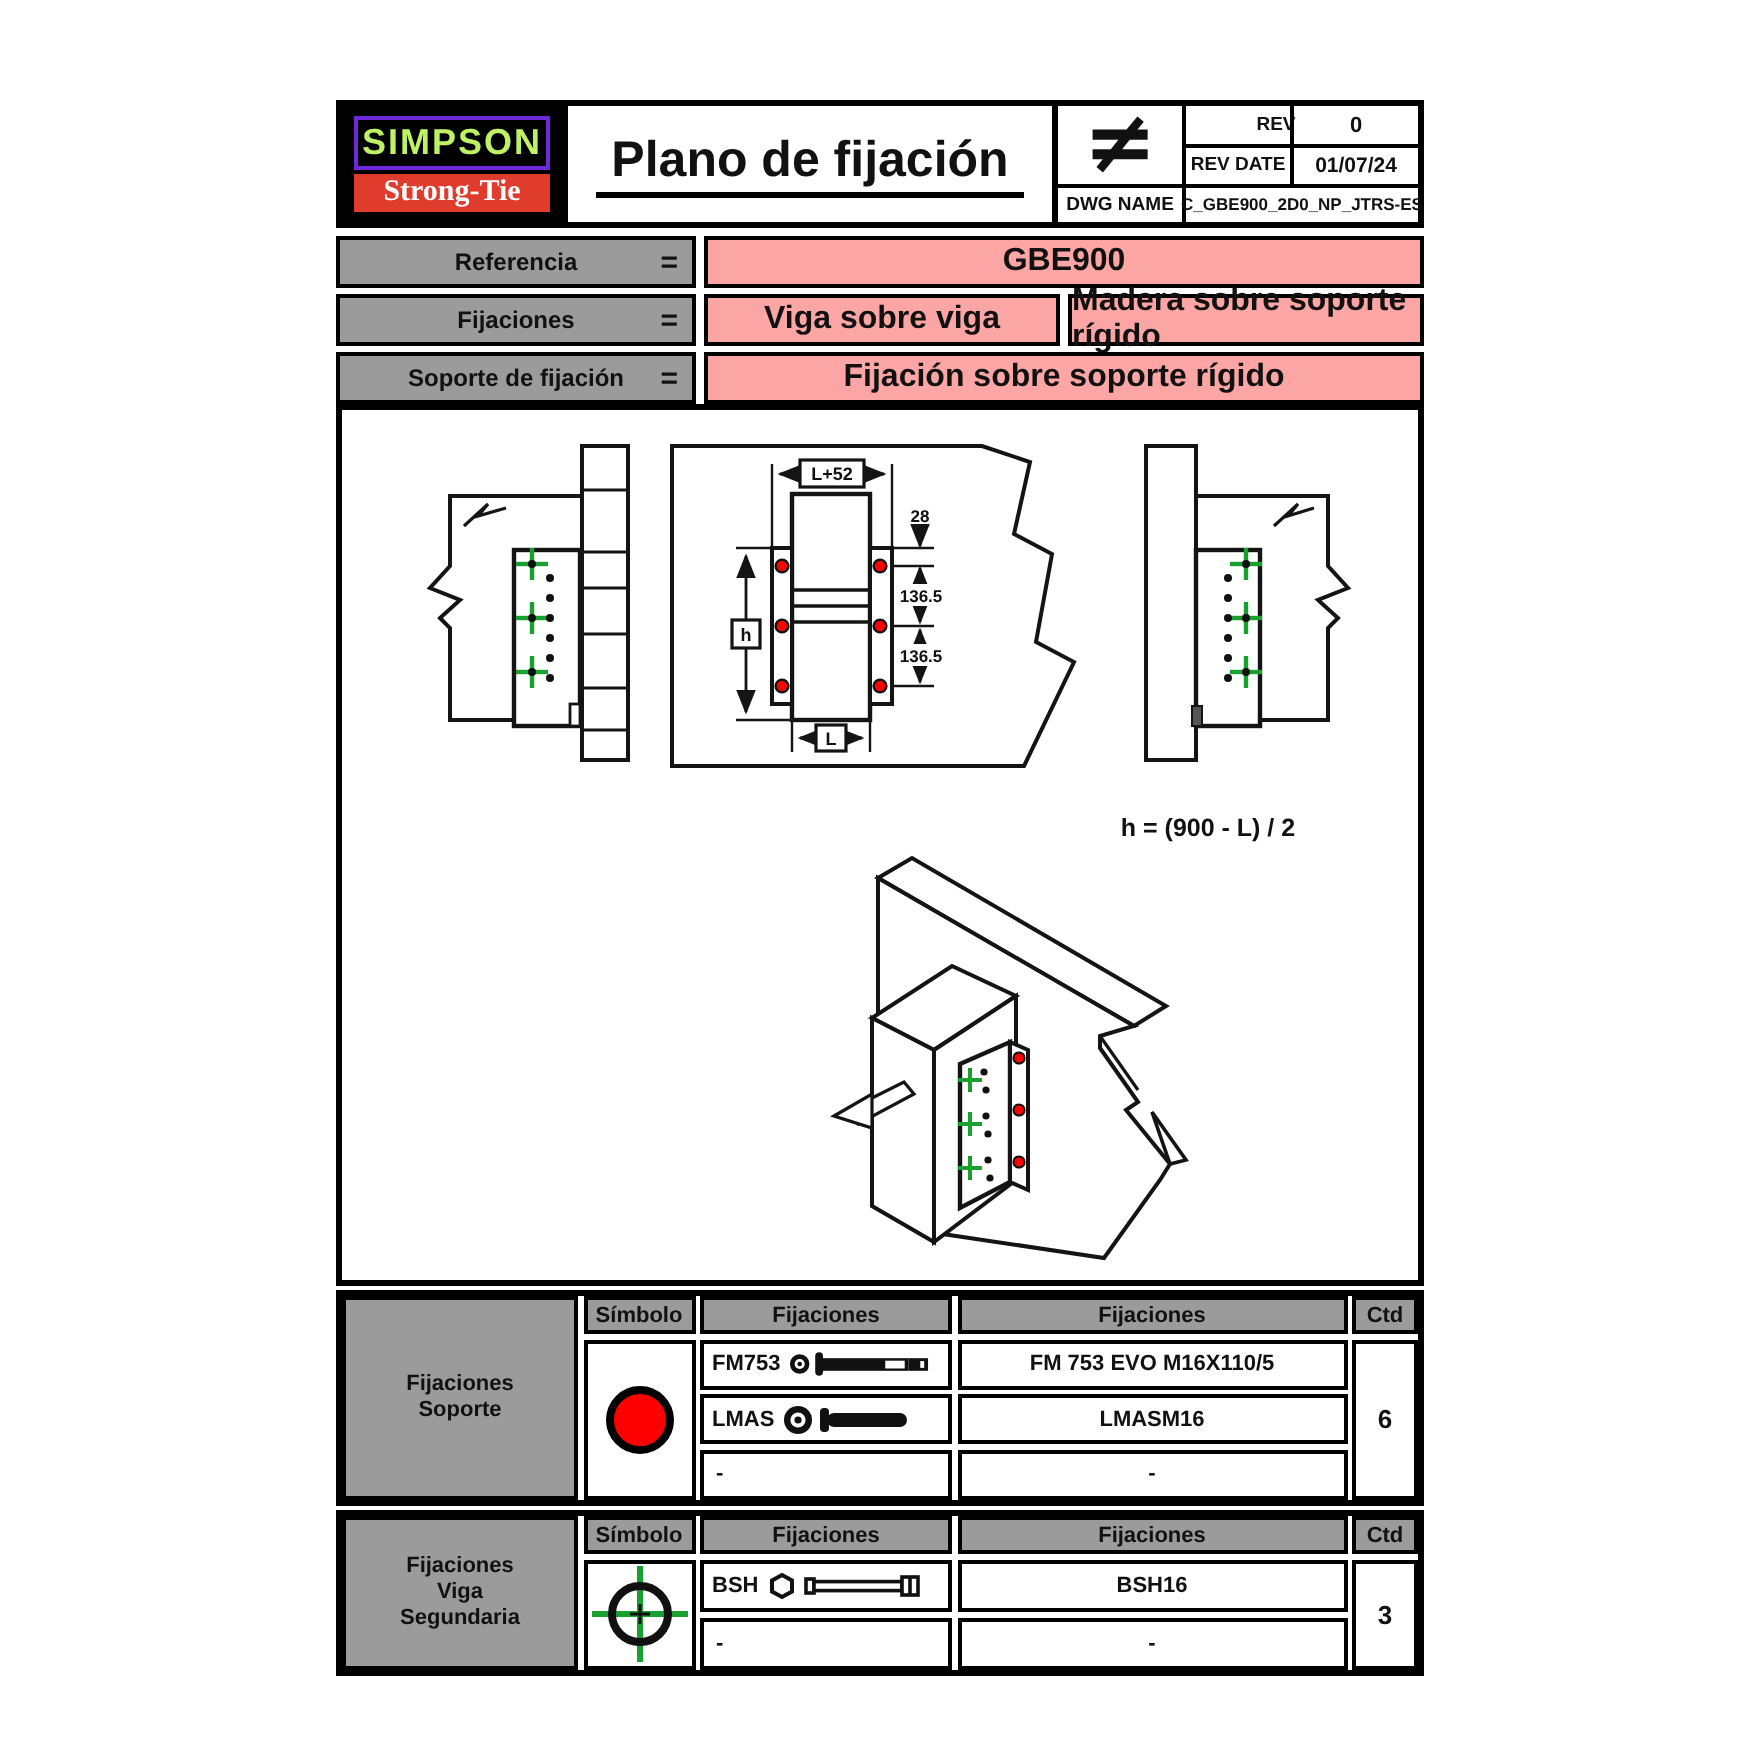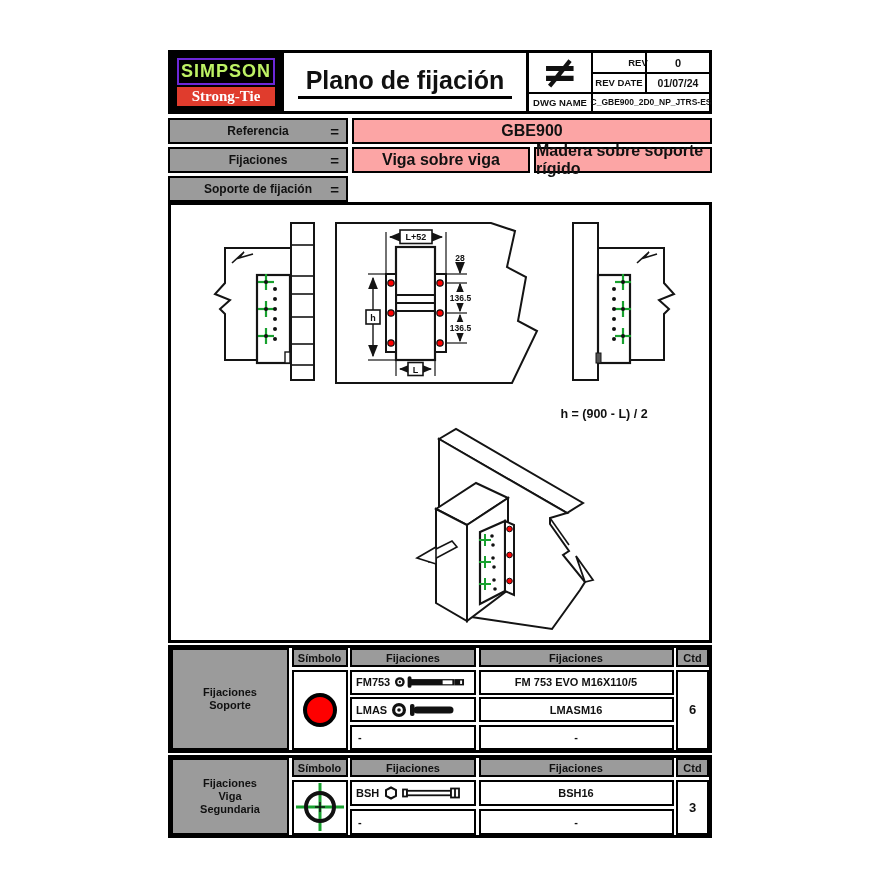--- a/index.html
+++ b/index.html
@@ -99,20 +99,23 @@
     <div class="ref-vals">
       <div class="ref-val">Viga sobre viga</div>
       <div class="ref-val">Madera sobre soporte rígido</div>
     </div>
   </div>
   <div class="ref-row" style="top:126px">
     <div class="ref-label">
       <span>Soporte de fijación</span>
       <span class="eq">=</span>
     </div>
+    <div class="ref-vals">
+      <div class="ref-val">Fijación sobre soporte rígido</div>
+    </div>
   </div>
 
   <div class="draw-box">
     <svg class="dwg" viewBox="0 0 538 435">
       <defs>
         <marker id="ar" viewBox="0 0 10 8" refX="9" refY="4" markerWidth="9" markerHeight="7" orient="auto-start-reverse">
           <path d="M0,0 L10,4 L0,8 Z" fill="#141414"></path>
         </marker>
       </defs>
 

